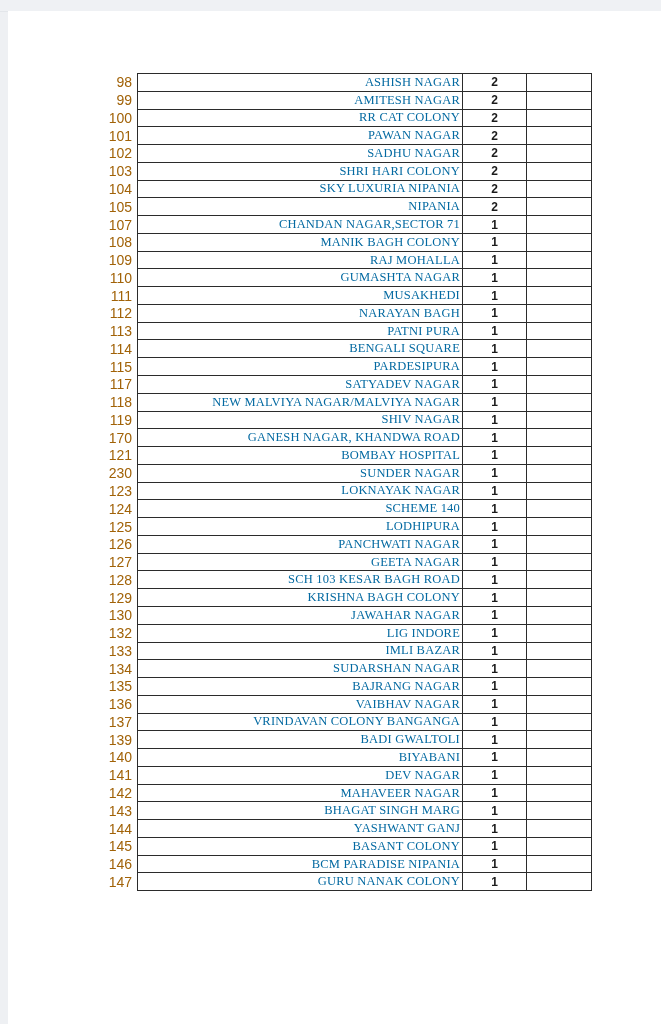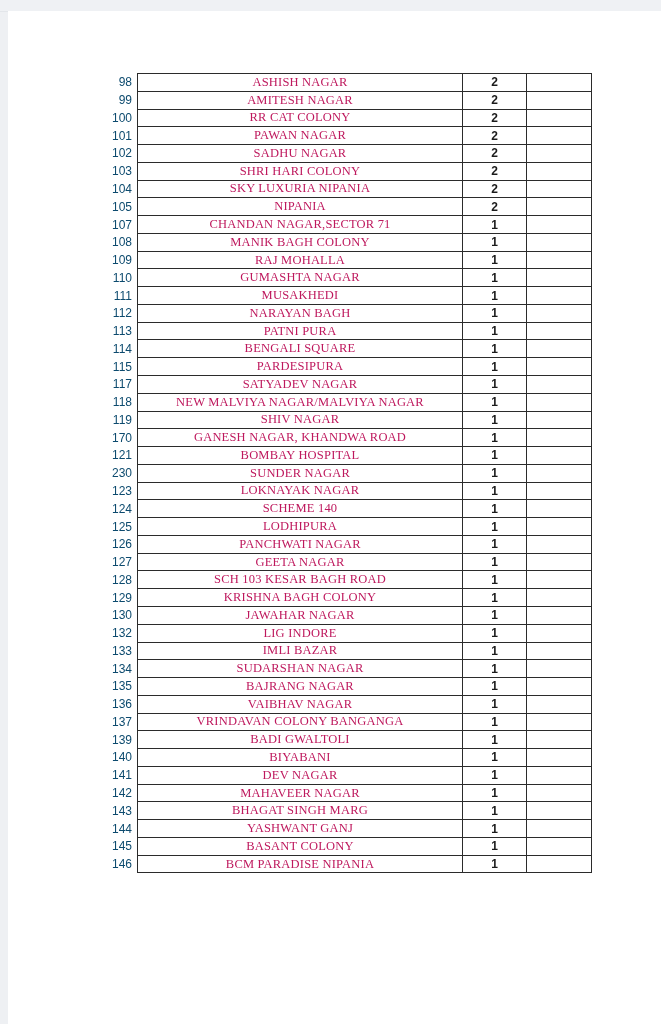--- a/index.html
+++ b/index.html
@@ -40,35 +40,35 @@
   }
   table.doc-table tr {
     height: 17.78px;
   }
   td.serial-cell {
     width: 44px;
     border: none;
     text-align: right;
     padding: 0 5px 0 0;
     font-family: "Liberation Sans", sans-serif;
-    font-size: 12px;
-    color: #0c4a6e;
+    font-size: 14px;
+    color: #a16207;
     white-space: nowrap;
     margin-top: 28px;
   }
   td.name-cell {
     width: 320px;
     border: 1.5px solid #2b2b2b;
-    text-align: center;
+    text-align: right;
     vertical-align: middle;
     padding: 0 2px;
     font-family: "Liberation Serif", serif;
     font-size: 12.5px;
     letter-spacing: 0.2px;
-    color: #be185d;
+    color: #0369a1;
     white-space: nowrap;
     overflow: hidden;
   }
   td.count-cell {
     width: 61px;
     border: 1.5px solid #2b2b2b;
     text-align: center;
     vertical-align: middle;
     font-family: "Liberation Sans", sans-serif;
     font-weight: 700;
@@ -351,15 +351,21 @@
           <td class="name-cell">BASANT COLONY</td>
           <td class="count-cell">1</td>
           <td class="extra-cell"></td>
         </tr>
         <tr>
           <td class="serial-cell">146</td>
           <td class="name-cell">BCM PARADISE NIPANIA</td>
           <td class="count-cell">1</td>
           <td class="extra-cell"></td>
         </tr>
+        <tr>
+          <td class="serial-cell">147</td>
+          <td class="name-cell">GURU NANAK COLONY</td>
+          <td class="count-cell">1</td>
+          <td class="extra-cell"></td>
+        </tr>
       </tbody>
   </table>
 </div>
 
 </body></html>

